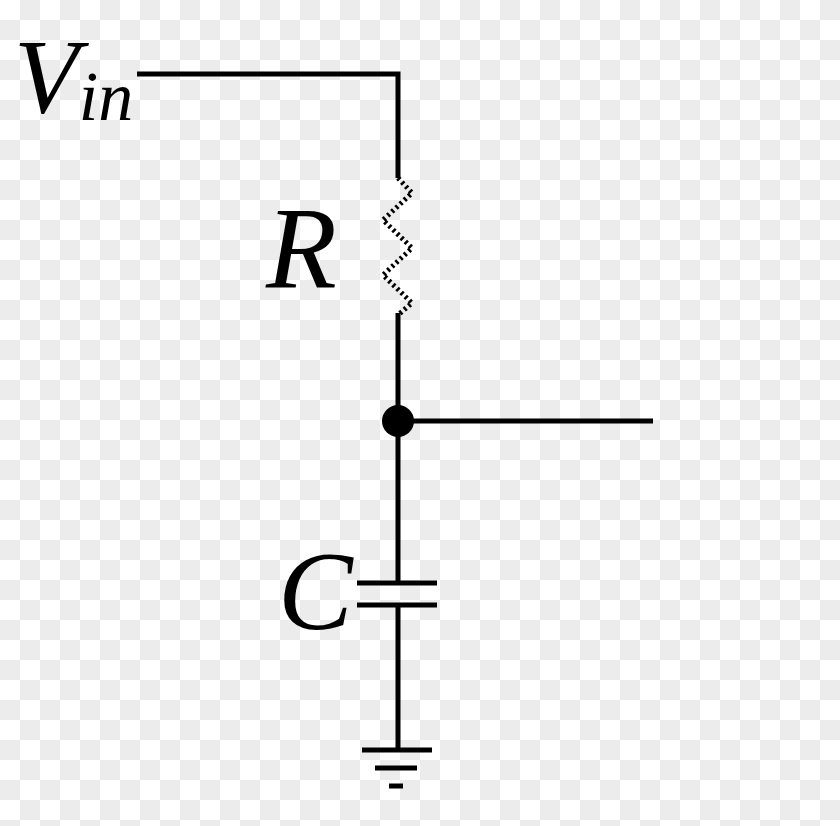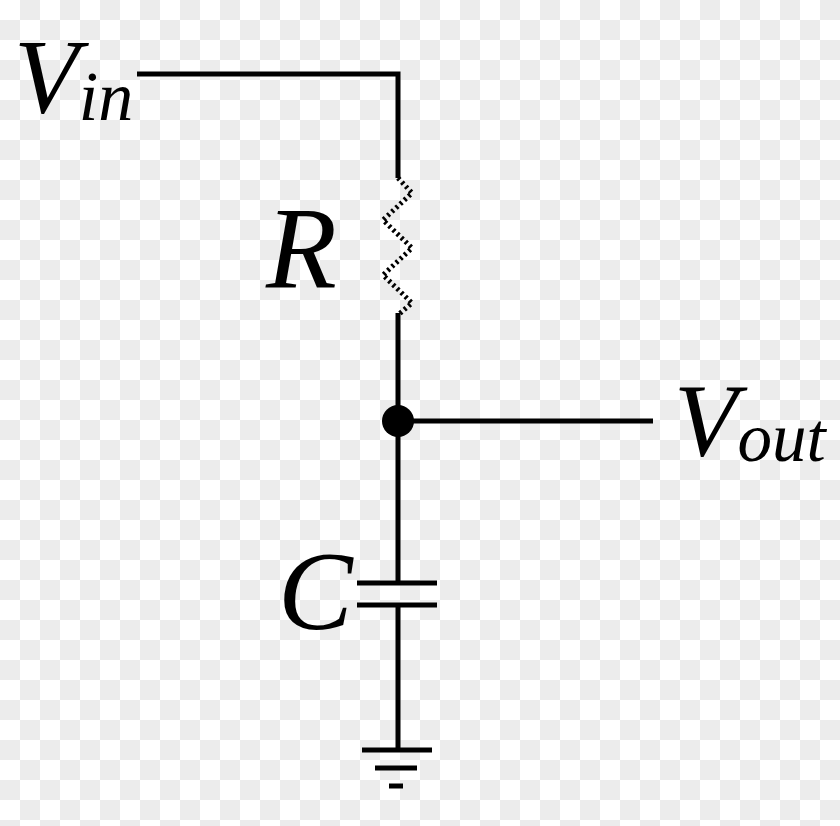--- a/index.html
+++ b/index.html
@@ -88,17 +88,14 @@
   </svg>
 
   <div class="label" style="left:14px; top:24px; font-size:106px;">
     <span>V</span><span class="sub" style="font-size:70px;">in</span>
   </div>
 
   <div class="label" style="left:266px; top:191px; font-size:116px;">R</div>
 
   <div class="label" style="left:278px; top:535px; font-size:112px;">C</div>
 
-  <div class="label" style="left:674px; top:368px; font-size:104px;">
-    <span>V</span><span class="sub" style="font-size:69px; top:6px;">out</span>
-  </div>
 
 </div>
 
 </body></html>

